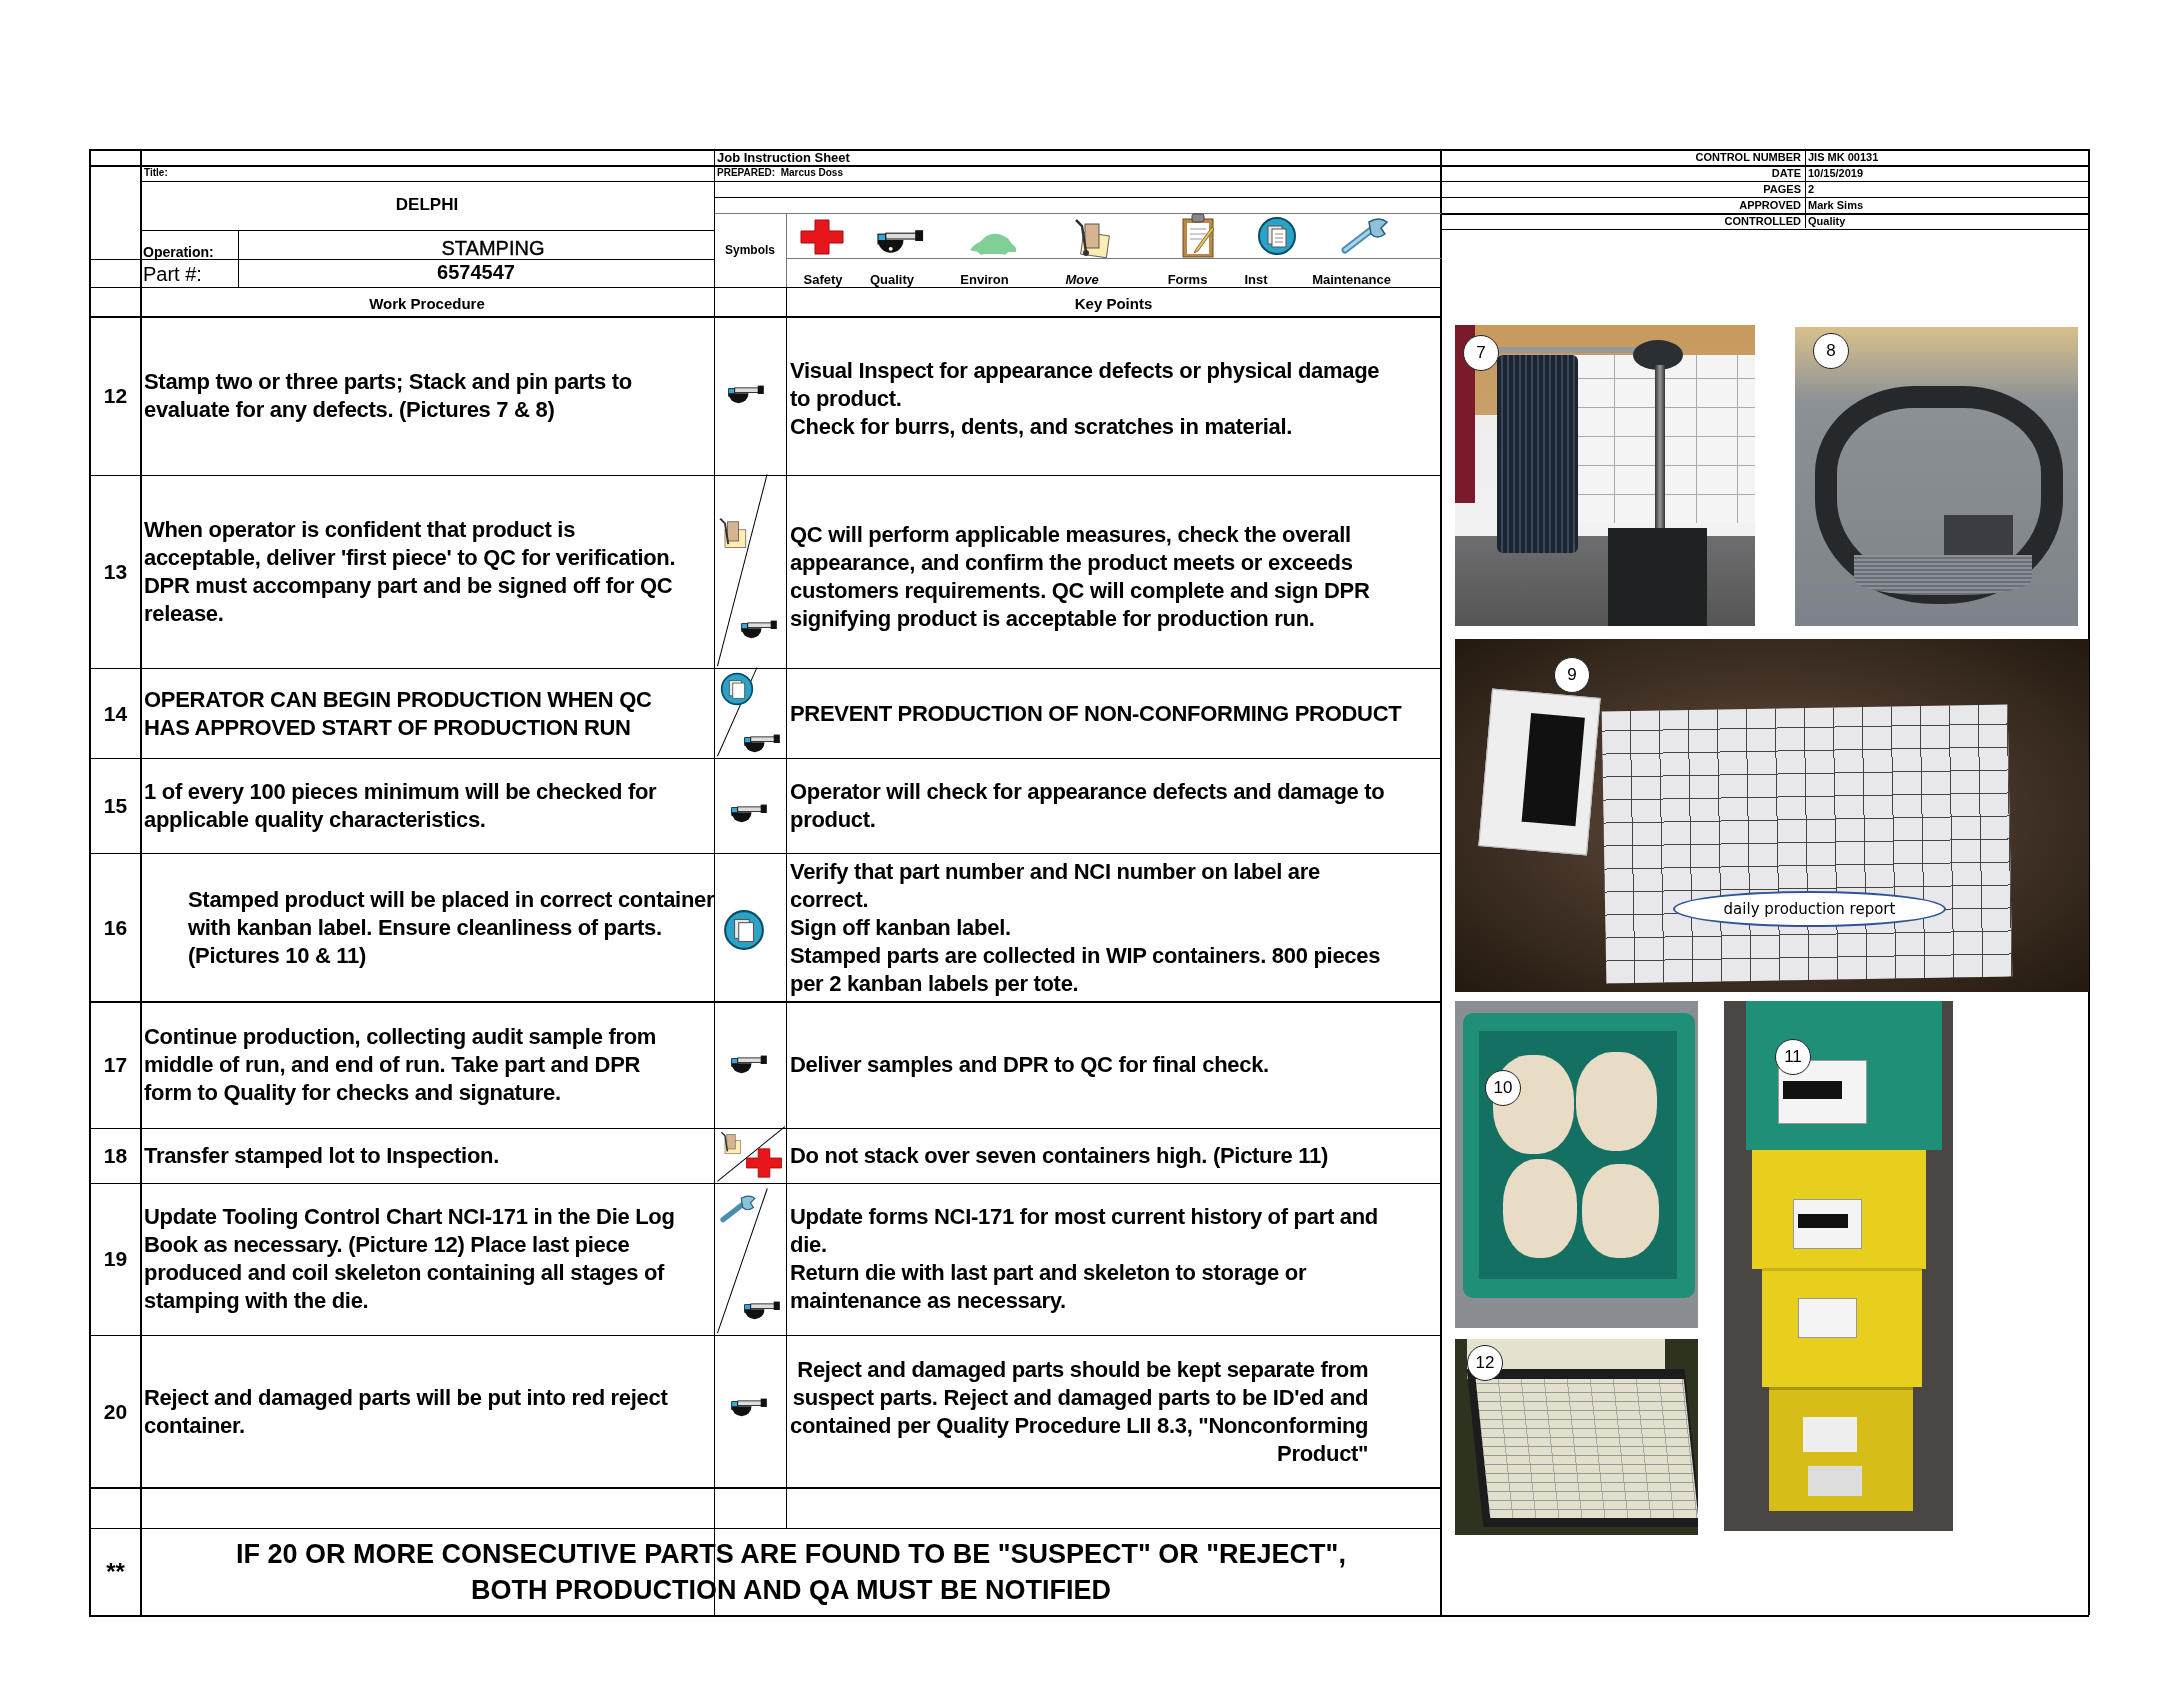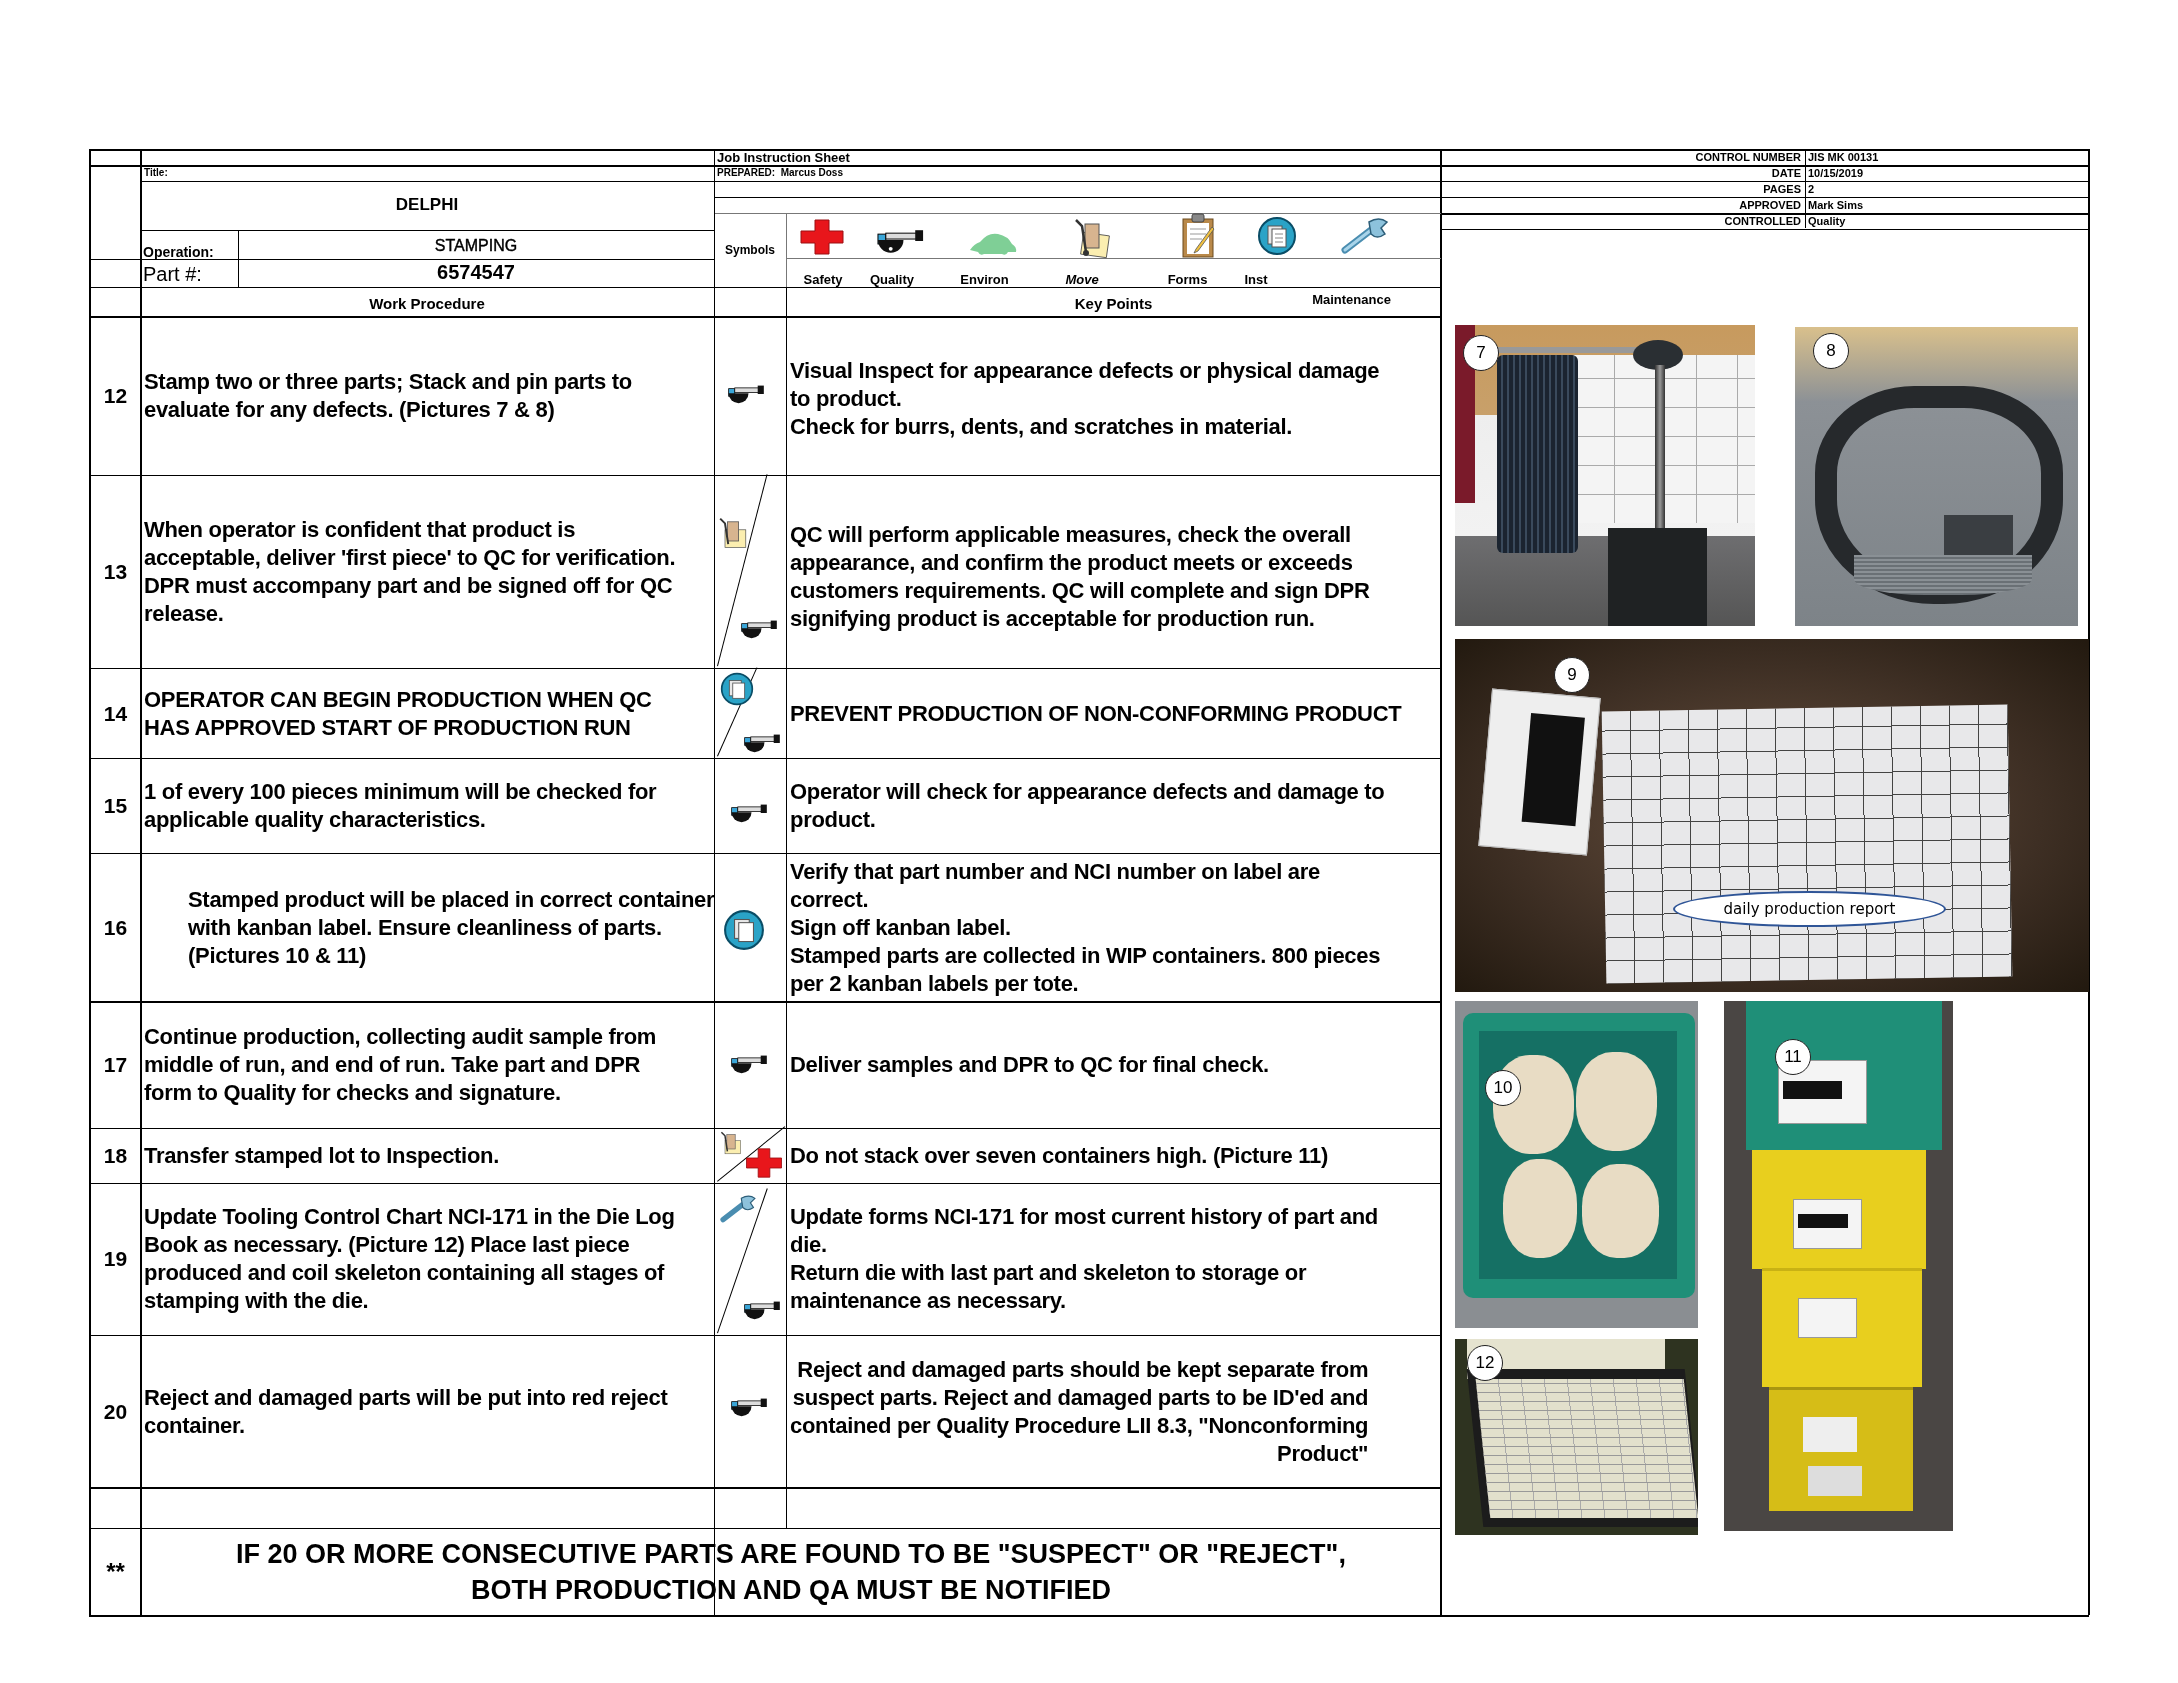--- a/index.html
+++ b/index.html
@@ -90,21 +90,21 @@
   <div class="diag" style="left:717px;top:1333px;width:153px;transform:rotate(-71deg);"></div>
 </div>
 
 <div class="txt small" style="left:717px;top:151px;font-size:13px;">Job Instruction Sheet</div>
 <div class="txt small" style="left:144px;top:168px;font-size:10px;">Title:</div>
 <div class="txt" style="left:140px;top:196px;width:574px;text-align:center;font-size:17px;">DELPHI</div>
 <div class="txt small" style="left:717px;top:168px;font-size:10px;">
   <span>PREPARED:</span>&nbsp;&nbsp;<span>Marcus Doss</span>
 </div>
 <div class="txt" style="left:143px;top:245px;font-size:14px;">Operation:</div>
-<div class="txt" style="left:238px;top:238px;width:476px;text-align:center;font-size:16px;font-weight:normal;-webkit-text-stroke:0.4px #000;">STAMPING</div>
+<div class="txt" style="left:255px;top:238px;width:476px;text-align:center;font-size:20px;font-weight:normal;-webkit-text-stroke:0.4px #000;">STAMPING</div>
 <div class="txt" style="left:143px;top:264px;font-size:20px;font-weight:normal;">Part #:</div>
 <div class="txt" style="left:238px;top:262px;width:476px;text-align:center;font-size:20px;">6574547</div>
 <div class="txt" style="left:714px;top:244px;width:72px;text-align:center;font-size:12px;">Symbols</div>
 <div class="txt" style="left:140px;top:296px;width:574px;text-align:center;font-size:15px;">Work Procedure</div>
 <div class="txt" style="left:786px;top:296px;width:655px;text-align:center;font-size:15px;">Key Points</div>
 
 <div>
 
   <svg class="icon" style="left:798px;top:218px;" width="48" height="38" viewBox="0 0 48 38">
     <path d="M17 2h14v11h14v12H31v11H17V25H3V13h14z" fill="#e8161b" stroke="#9b0f12" stroke-width="1"></path>
@@ -152,21 +152,21 @@
     <line x1="18" y1="22" x2="26" y2="22" stroke="#888"></line>
     <line x1="18" y1="26" x2="26" y2="26" stroke="#888"></line>
   </svg>
   <div class="sym-label" style="left:1236px;top:272px;width:40px;">Inst</div>
 
   <svg class="icon" style="left:1341px;top:216px;" width="50" height="40" viewBox="0 0 50 40">
     <path d="M4 34 L30 14" stroke="#4a8db0" stroke-width="7" stroke-linecap="round"></path>
     <path d="M4 34 L30 14" stroke="#a8d4ea" stroke-width="3" stroke-linecap="round"></path>
     <path d="M28 6 Q38 0 46 6 L40 12 L44 18 Q36 24 30 18 Z" fill="#8dc2dc" stroke="#2c5d78" stroke-width="1.5"></path>
   </svg>
-  <div class="sym-label" style="left:1307px;top:272px;width:89px;margin-top:20px;">Maintenance</div>
+  <div class="sym-label" style="left:1307px;top:272px;width:89px;">Maintenance</div>
 </div>
 
 <div>
   <div class="txt" style="left:1441px;top:152px;width:360px;text-align:right;font-size:11px;">CONTROL NUMBER</div>
   <div class="txt" style="left:1808px;top:152px;font-size:11px;">JIS MK 00131</div>
   <div class="txt" style="left:1441px;top:168px;width:360px;text-align:right;font-size:11px;">DATE</div>
   <div class="txt" style="left:1808px;top:168px;font-size:11px;">10/15/2019</div>
   <div class="txt" style="left:1441px;top:184px;width:360px;text-align:right;font-size:11px;">PAGES</div>
   <div class="txt" style="left:1808px;top:184px;font-size:11px;">2</div>
   <div class="txt" style="left:1441px;top:200px;width:360px;text-align:right;font-size:11px;">APPROVED</div>

